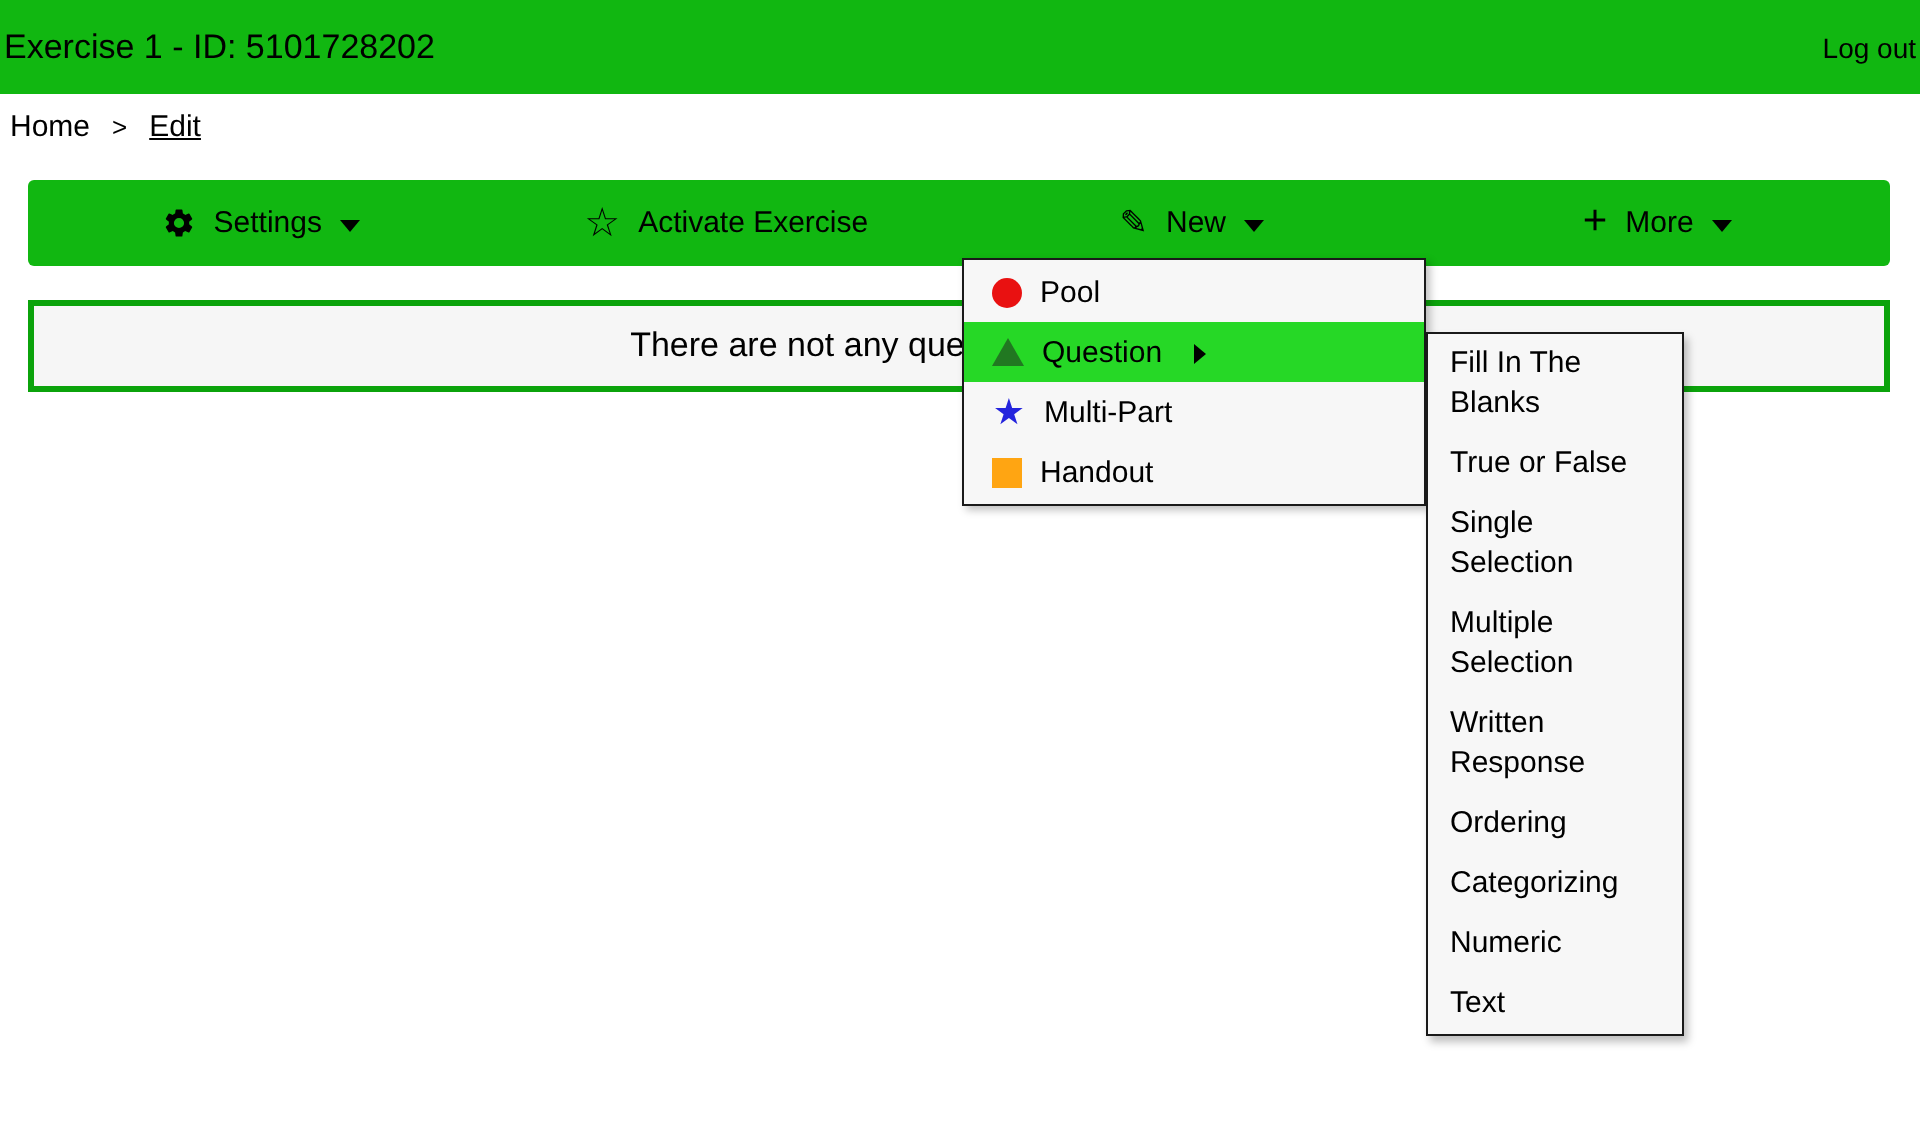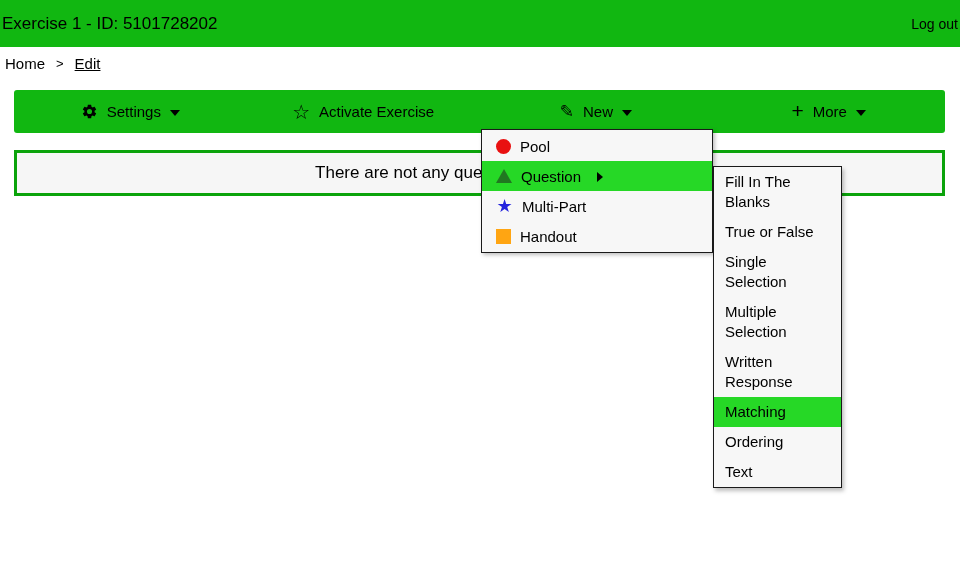--- a/index.html
+++ b/index.html
@@ -174,16 +174,17 @@
     <span>Handout</span>
   </div>
 </div>
 
 <div class="submenu">
   <div class="submenu-item">Fill In The Blanks</div>
   <div class="submenu-item">True or False</div>
   <div class="submenu-item">Single Selection</div>
   <div class="submenu-item">Multiple Selection</div>
   <div class="submenu-item">Written Response</div>
-  <div class="submenu-item highlighted">Matching</div>
   <div class="submenu-item">Ordering</div>
+  <div class="submenu-item">Categorizing</div>
+  <div class="submenu-item">Numeric</div>
   <div class="submenu-item">Text</div>
 </div>
 
 </body></html>

